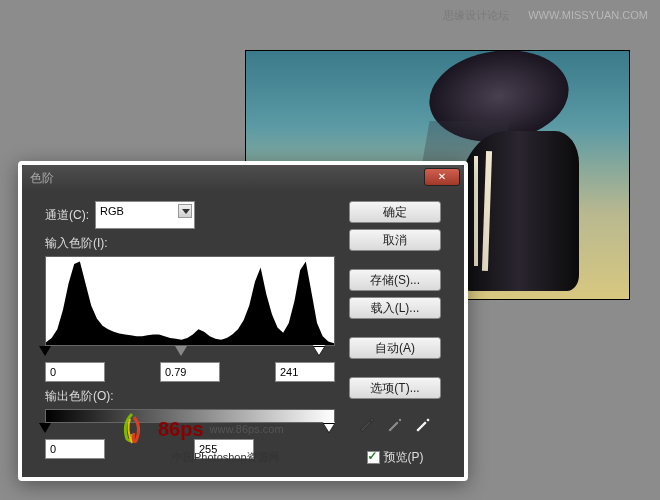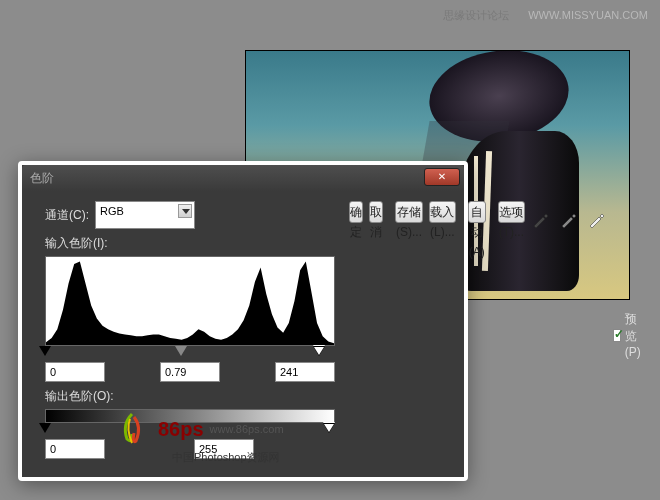--- a/index.html
+++ b/index.html
@@ -14,21 +14,21 @@
 .hair { position: absolute; top: 90px; left: 85px; width: 6px; height: 120px; background: linear-gradient(180deg, #f0e8d0, #e0d8c0); transform: rotate(2deg); }
 .hair2 { position: absolute; top: 95px; left: 75px; width: 4px; height: 110px; background: linear-gradient(180deg, #f0e8d0, #e0d8c0); }
 .veil { position: absolute; top: 60px; left: 20px; width: 80px; height: 120px; background: rgba(50,50,60,0.3); transform: skewX(-10deg); }
 
 .dialog { position: absolute; top: 161px; left: 18px; width: 450px; height: 320px; background: #3a3a3a; border: 4px solid #ffffff; border-radius: 4px; box-shadow: 0 4px 20px rgba(0,0,0,0.4); }
 .titlebar { height: 26px; background: linear-gradient(180deg, #4e4e4e, #3a3a3a); border-radius: 4px 4px 0 0; display: flex; align-items: center; padding: 0 8px; position: relative; }
 .titlebar-text { color: #aaa; font-size: 12px; }
 .close-btn { position: absolute; right: 4px; top: 3px; width: 36px; height: 18px; background: linear-gradient(180deg, #d06050, #a03828); border: 1px solid #222; border-radius: 3px; color: #fff; font-size: 10px; text-align: center; line-height: 16px; cursor: pointer; }
 .dialog-body { padding: 10px 23px; display: flex; gap: 12px; }
 .left-panel { flex: 1; }
-.right-panel { width: 92px; display: flex; flex-direction: row; gap: 6px; }
+.right-panel { width: 92px; display: flex; flex-direction: column; gap: 6px; }
 
 .channel-row { display: flex; align-items: center; gap: 6px; margin-bottom: 6px; }
 .label { color: #ddd; font-size: 12px; }
 .select-box { width: 100px; height: 28px; background: #fff; border: 1px solid #888; font-size: 11px; padding: 0 4px; line-height: 18px; position: relative; }
 .select-arrow { position: absolute; right: 2px; top: 2px; width: 14px; height: 14px; background: linear-gradient(180deg,#f0f0f0,#d0d0d0); border: 1px solid #999; }
 .select-arrow::after { content: ""; position: absolute; top: 4px; left: 3px; border-left: 4px solid transparent; border-right: 4px solid transparent; border-top: 5px solid #333; }
 
 .histogram-box { width: 290px; height: 90px; background: #fff; border: 1px solid #666; margin-top: 4px; margin-bottom: 2px; position: relative; overflow: hidden; }
 .histogram-svg { width: 100%; height: 100%; }
 .slider-track { width: 290px; height: 10px; position: relative; margin-bottom: 4px; }
@@ -44,21 +44,21 @@
 
 .output-section { margin-top: 6px; }
 .gradient-bar { width: 290px; height: 14px; background: linear-gradient(90deg, #000, #fff); border: 1px solid #666; margin-top: 4px; margin-bottom: 2px; }
 
 .btn { height: 22px; background: linear-gradient(180deg,#f5f5f5,#dadada); border: 1px solid #888; border-radius: 3px; font-size: 12px; color: #222; cursor: pointer; text-align: center; line-height: 20px; }
 
 .eyedropper-row { display: flex; gap: 8px; margin-top: 8px; justify-content: center; }
 .eyedropper { width: 20px; height: 20px; position: relative; cursor: pointer; }
 .eyedropper svg { width: 100%; height: 100%; }
 
-.preview-row { display: flex; align-items: center; gap: 4px; margin-top: 10px; font-size: 12px; color: #ddd; }
+.preview-row { display: flex; align-items: center; gap: 4px; margin-top: 10px; font-size: 12px; color: #ddd; justify-content: center; }
 .checkbox { width: 13px; height: 13px; background: #fff; border: 1px solid #888; position: relative; cursor: pointer; }
 .checkbox::after { content: "✓"; position: absolute; top: -3px; left: 0; color: #2a7a2a; font-size: 12px; font-weight: bold; }
 
 .logo-overlay { position: absolute; bottom: 28px; left: 90px; display: flex; align-items: center; gap: 6px; z-index: 5; }
 .logo-swirl { width: 40px; height: 40px; position: relative; }
 .logo-text { font-size: 20px; font-weight: bold; color: #8a0000; }
 .logo-url { font-size: 11px; color: #555; }
 .logo-sub { position: absolute; bottom: 12px; left: 150px; font-size: 11px; color: #333; z-index: 5; }
 </style>
 </head>

